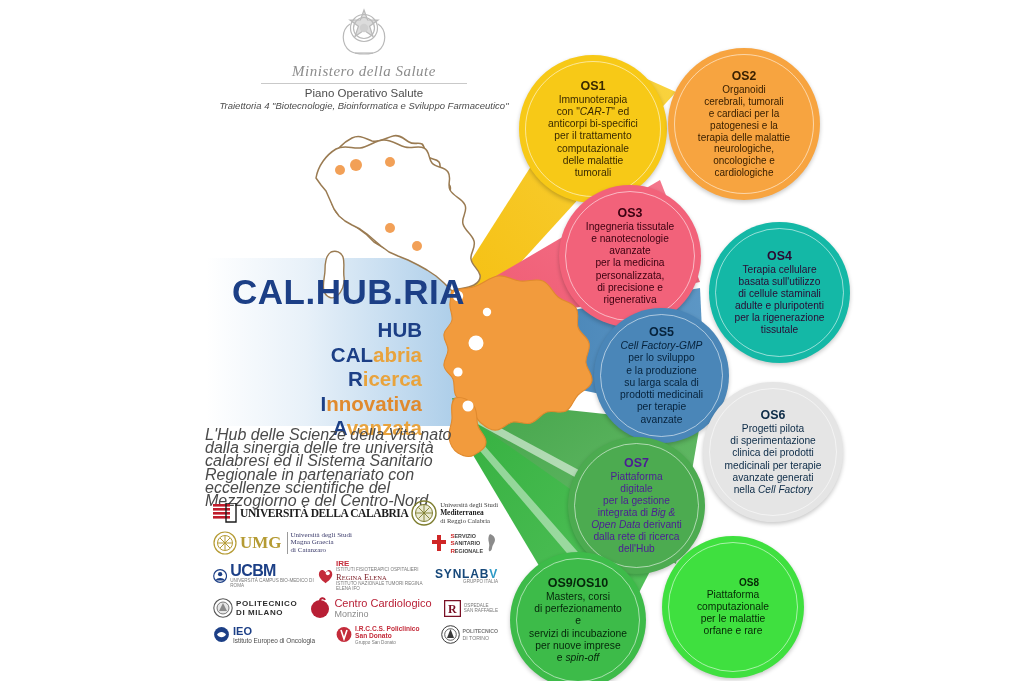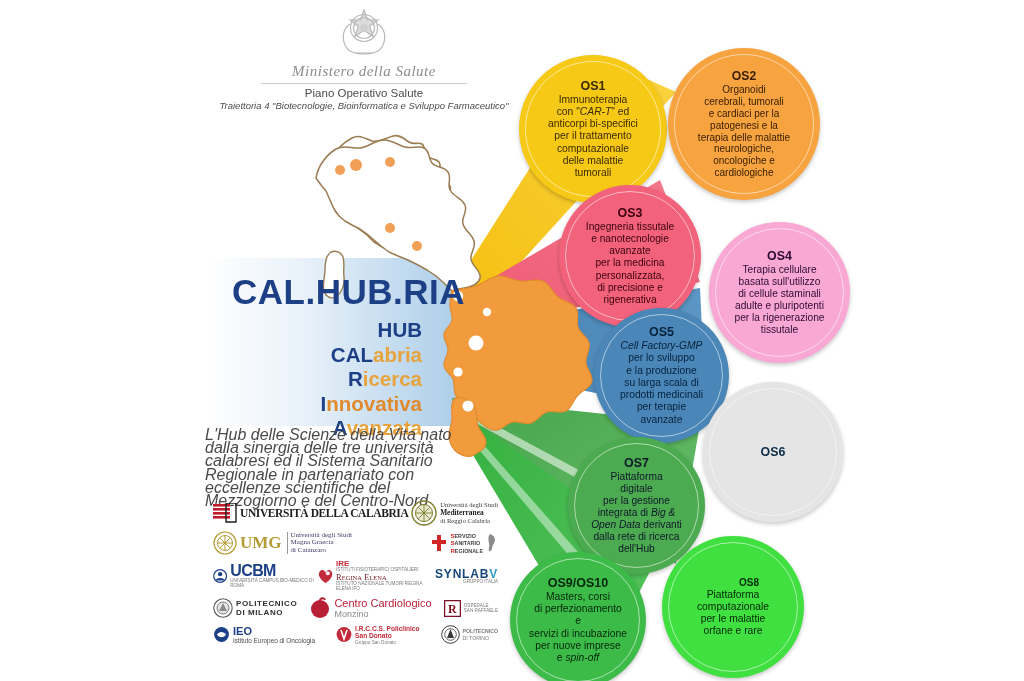--- a/index.html
+++ b/index.html
@@ -465,21 +465,21 @@
         <div class="bdy" style="font-size: 10.2px; line-height: 12.1px; padding: 0px 9px;">
           <div>Ingegneria tissutale</div>
           <div>e nanotecnologie</div>
           <div>avanzate</div>
           <div>per la medicina</div>
           <div>personalizzata,</div>
           <div>di precisione e</div>
           <div>rigenerativa</div>
         </div>
       </div>
-      <div class="node" style="left: 709px; top: 222px; width: 141px; height: 141px; background: #f9a8d4; color: rgb(44, 10, 51);">
+      <div class="node" style="left: 709px; top: 222px; width: 141px; height: 141px; background: #14b8a6; color: rgb(44, 10, 51);">
         <div class="inner"></div>
         <div class="ttl" style="font-size: 12.4px; margin-bottom: 1px;">OS4</div>
         <div class="bdy" style="font-size: 10.2px; line-height: 12.1px; padding: 0px 9px;">
           <div>Terapia cellulare</div>
           <div>basata sull'utilizzo</div>
           <div>di cellule staminali</div>
           <div>adulte e pluripotenti</div>
           <div>per la rigenerazione</div>
           <div>tissutale</div>
         </div>
@@ -493,22 +493,30 @@
           <div>e la produzione</div>
           <div>su larga scala di</div>
           <div>prodotti medicinali</div>
           <div>per terapie</div>
           <div>avanzate</div>
         </div>
       </div>
       <div class="node" style="left: 703px; top: 382px; width: 140px; height: 140px; background: #e5e5e5; color: rgb(12, 43, 71);">
         <div class="inner"></div>
         <div class="ttl" style="font-size: 12.4px; margin-bottom: 1px;">OS6</div>
-      </div>
-      <div class="node" style="left: 568px; top: 437px; width: 137px; height: 137px; background: rgb(76, 171, 80); color: #0f172a;">
+        <div class="bdy" style="font-size: 10.2px; line-height: 12.1px; padding: 0px 9px;">
+          <div>Progetti pilota</div>
+          <div>di sperimentazione</div>
+          <div>clinica dei prodotti</div>
+          <div>medicinali per terapie</div>
+          <div>avanzate generati</div>
+          <div>nella <i>Cell Factory</i></div>
+        </div>
+      </div>
+      <div class="node" style="left: 568px; top: 437px; width: 137px; height: 137px; background: rgb(76, 171, 80); color: #4c1d95;">
         <div class="inner"></div>
         <div class="ttl" style="font-size: 12.4px; margin-bottom: 1px;">OS7</div>
         <div class="bdy" style="font-size: 10.2px; line-height: 12.1px; padding: 0px 9px;">
           <div>Piattaforma</div>
           <div>digitale</div>
           <div>per la gestione</div>
           <div>integrata di <i>Big &amp;</i></div>
           <div><i>Open Data</i> derivanti</div>
           <div>dalla rete di ricerca</div>
           <div>dell'Hub</div>

